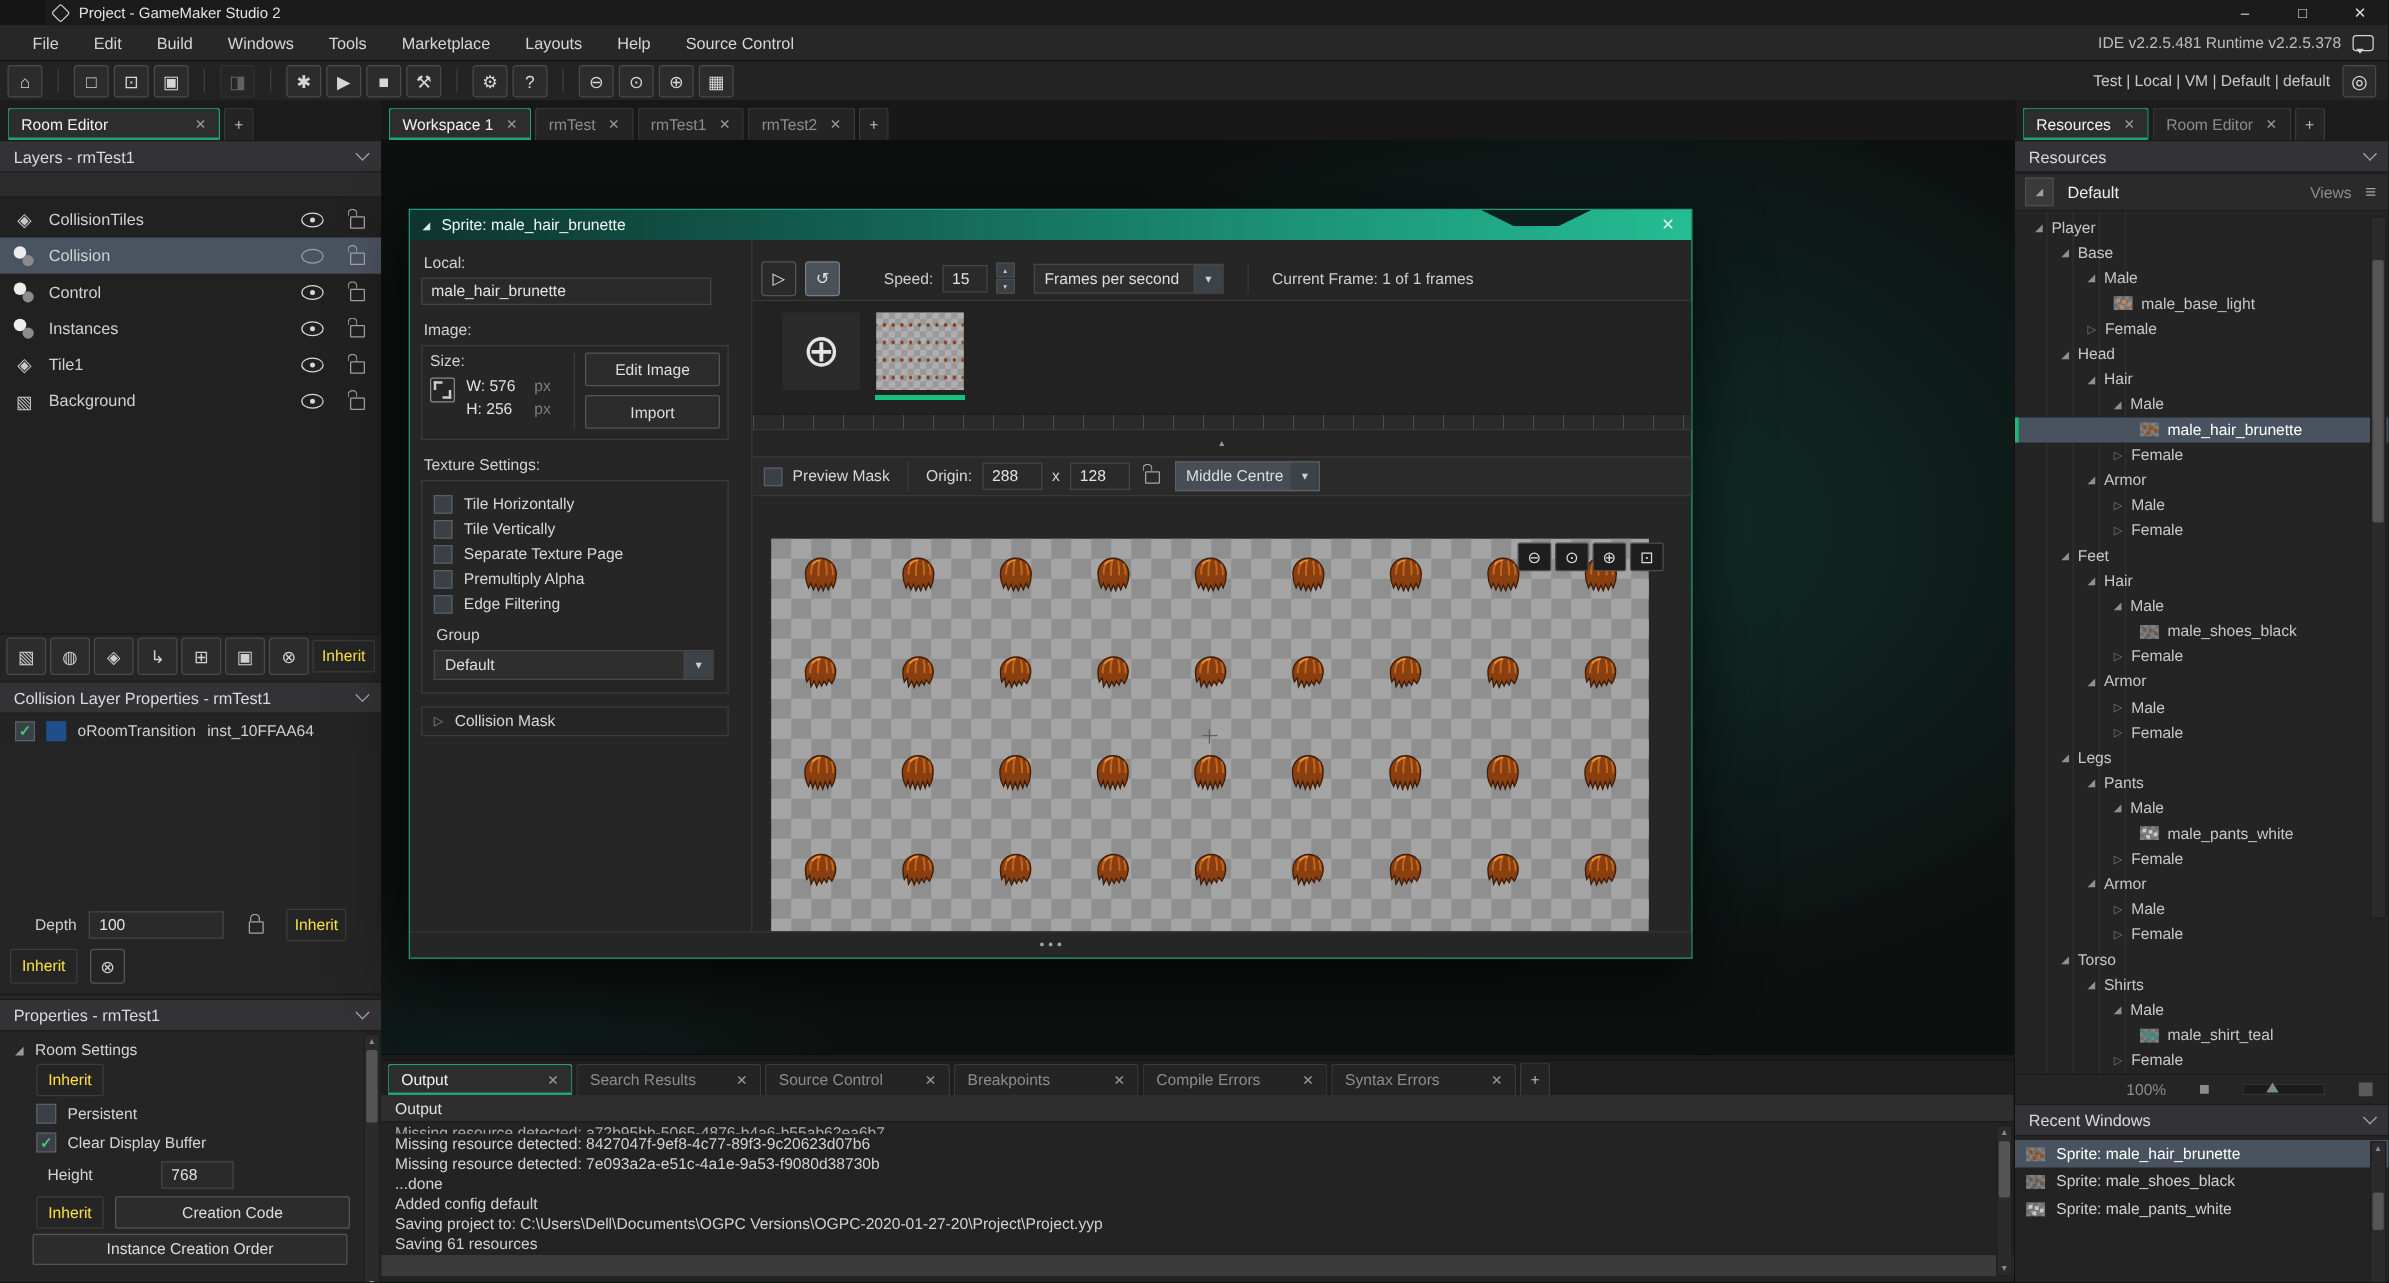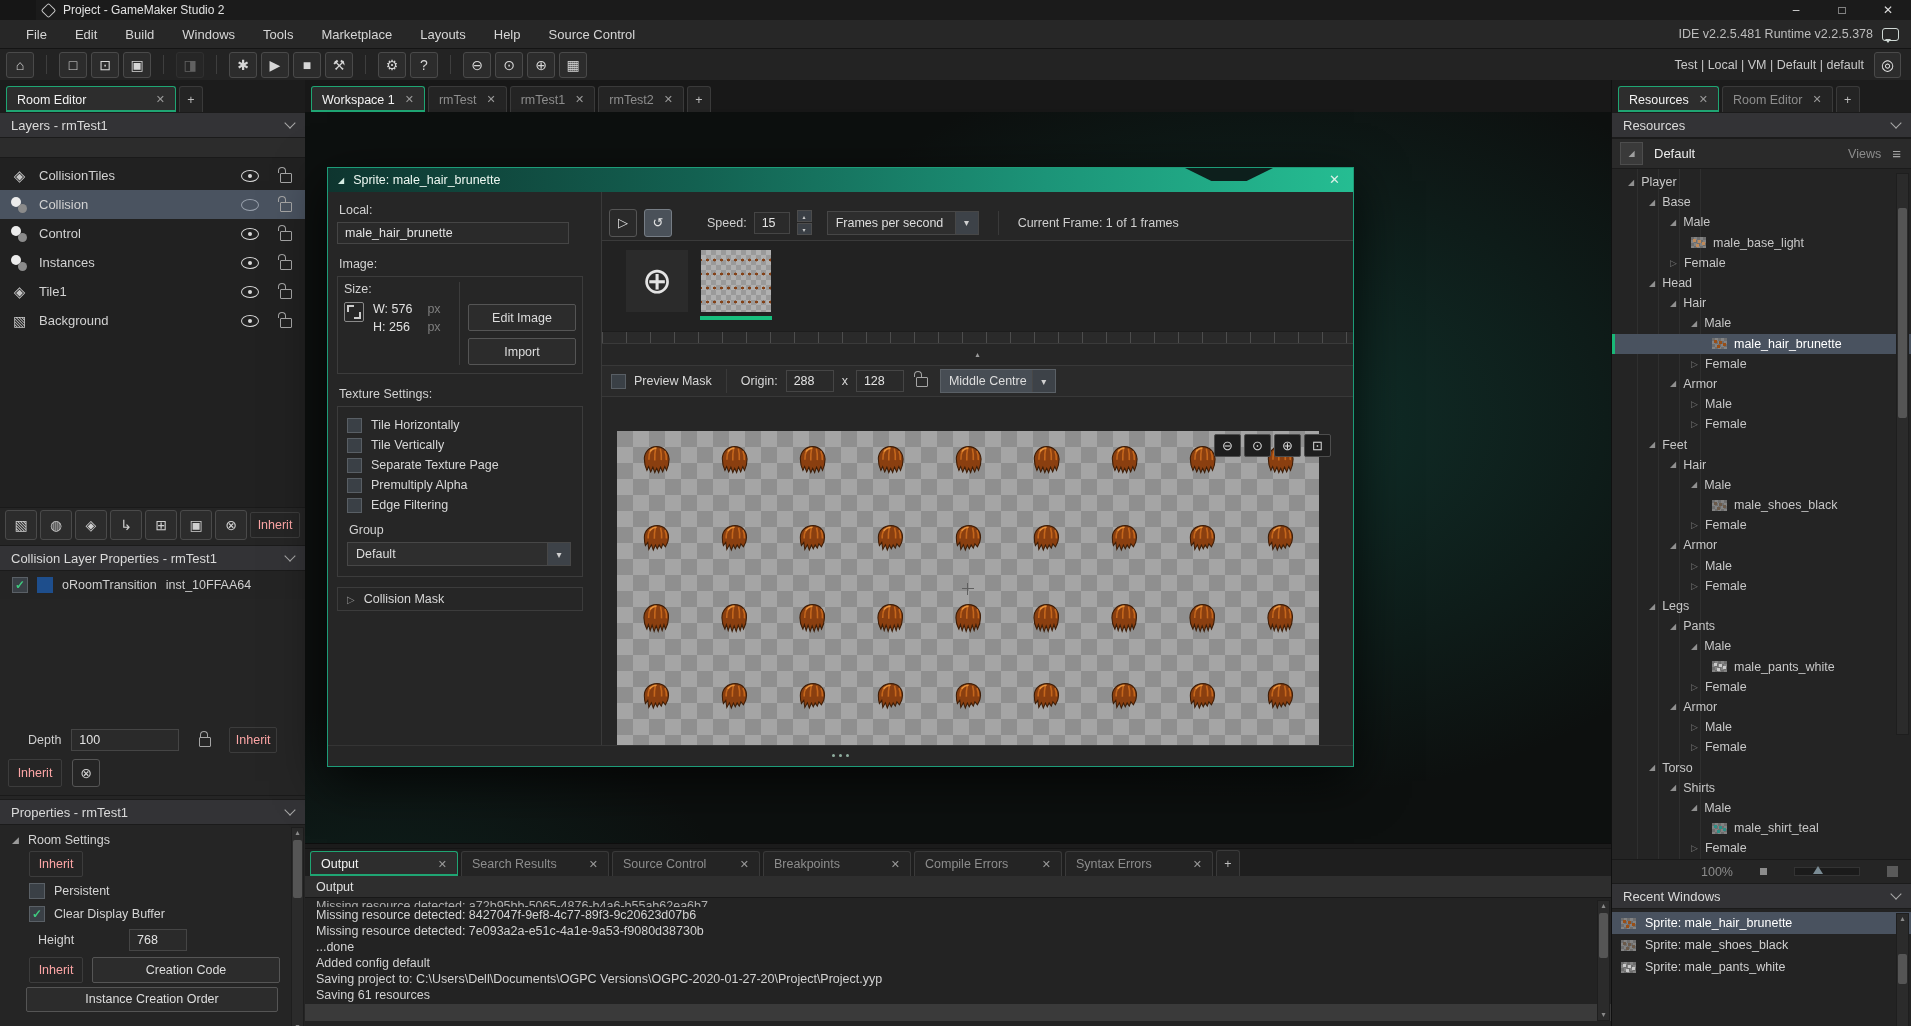--- a/index.html
+++ b/index.html
@@ -60,21 +60,21 @@
   .eye.off{border-color:#98a0ac;}
   .eye.off::after{display:none;}
   .lockicon{width:10px;height:8px;border:1.5px solid #a5a5a5;border-radius:1px;position:relative;margin:4px 2px 0 10px;flex:none;}
   .lockicon::before{content:'';position:absolute;width:6px;height:5px;border:1.5px solid #a5a5a5;border-bottom:none;
        border-radius:4px 4px 0 0;top:-7px;left:-3px;}
   .lockicon.locked::before{left:0px;}
   .layer-tools{height:34px;display:flex;align-items:center;gap:3px;padding:0 5px;background:#252525;border-top:1px solid #1a1a1a;}
   .lt-btn{width:30px;height:28px;border:1px solid #4a4a4a;border-radius:3px;background:#2c2c2c;color:#d0d0d0;
           display:flex;align-items:center;justify-content:center;font-size:14px;flex:none;}
   .btn{background:#2c2c2c;border:1px solid #555;color:#ddd;border-radius:2px;display:flex;align-items:center;justify-content:center;}
-  .btn.disabled{color:#fca5a5;border-color:#3c3c3c;background:transparent;}
+  .btn.disabled{color:#fde047;border-color:#3c3c3c;background:transparent;}
   .inst-row{height:28px;display:flex;align-items:center;gap:9px;padding:0 12px;background:#242424;}
   .cb{width:14px;height:14px;background:#3a4046;border:1px solid #5a6066;display:flex;align-items:center;
       justify-content:center;font-size:12px;color:#3fca7f;flex:none;font-weight:bold;}
   .swatch{width:16px;height:16px;background:#1e4e8c;flex:none;}
   .depth-row{display:flex;align-items:center;gap:10px;padding:0 28px;margin-top:128px;height:26px;}
   .input{background:#2a2a2a;border:1px solid #454545;color:#e3e3e3;font-family:"Liberation Sans",sans-serif;
          font-size:12.5px;padding:0 7px;height:22px;box-sizing:border-box;}
   .inherit2-row{display:flex;align-items:center;gap:10px;padding:6px 8px 8px;border-bottom:1px solid #1a1a1a;}
   .circle-x{width:26px;height:26px;border:1px solid #555;border-radius:3px;display:flex;align-items:center;
          justify-content:center;color:#cfcfcf;font-size:14px;}
@@ -107,21 +107,21 @@
   .sw-left{position:absolute;left:0;top:0;width:273px;bottom:20px;padding:8px 0 0 9px;box-sizing:border-box;}
   .lbl{display:block;color:#d2d2d2;margin:3px 0 5px 2px;}
   .box{width:246px;border:1px solid #3c3c3c;box-sizing:border-box;background:#262626;}
   .image-box{display:flex;padding:5px 6px 8px;}
   .size-col{width:118px;border-right:1px solid #3c3c3c;}
   .size-icon{width:18px;height:18px;border:1px solid #8a8a8a;border-radius:2px;position:relative;flex:none;}
   .size-icon::before{content:'';position:absolute;width:5px;height:5px;border-left:2px solid #ccc;border-top:2px solid #ccc;left:2px;top:2px;}
   .size-icon::after{content:'';position:absolute;width:5px;height:5px;border-right:2px solid #ccc;border-bottom:2px solid #ccc;right:2px;bottom:2px;}
   .wh{color:#e0e0e0;}
   .px{color:#7e7e7e;}
-  .btn-col{flex:1;display:flex;flex-direction:column;gap:7px;align-items:center;padding-left:8px;margin-top:22px;}
+  .btn-col{flex:1;display:flex;flex-direction:column;gap:7px;align-items:center;padding-left:8px;}
   .btn-col .btn{width:106px;height:25px;}
   .tex-box{padding:8px 9px 10px;margin-top:4px;}
   .cb-row{display:flex;gap:9px;align-items:center;height:20px;color:#d7d7d7;}
   .cb-sm{width:13px;height:13px;background:#3a4046;border:1px solid #595f65;flex:none;}
   .select{display:flex;align-items:center;background:#2e2e2e;border:1px solid #474747;color:#dedede;padding-left:8px;box-sizing:border-box;height:24px;}
   .sel-arrow{margin-left:auto;width:22px;align-self:stretch;background:#3d4248;border-left:1px solid #474747;
        display:flex;align-items:center;justify-content:center;color:#d0d0d0;font-size:10px;}
   .cmask{height:24px;display:flex;align-items:center;gap:9px;padding:0 9px;color:#d7d7d7;margin-top:10px;}
 
   .sw-right{position:absolute;left:274px;top:0;right:0;bottom:20px;}

